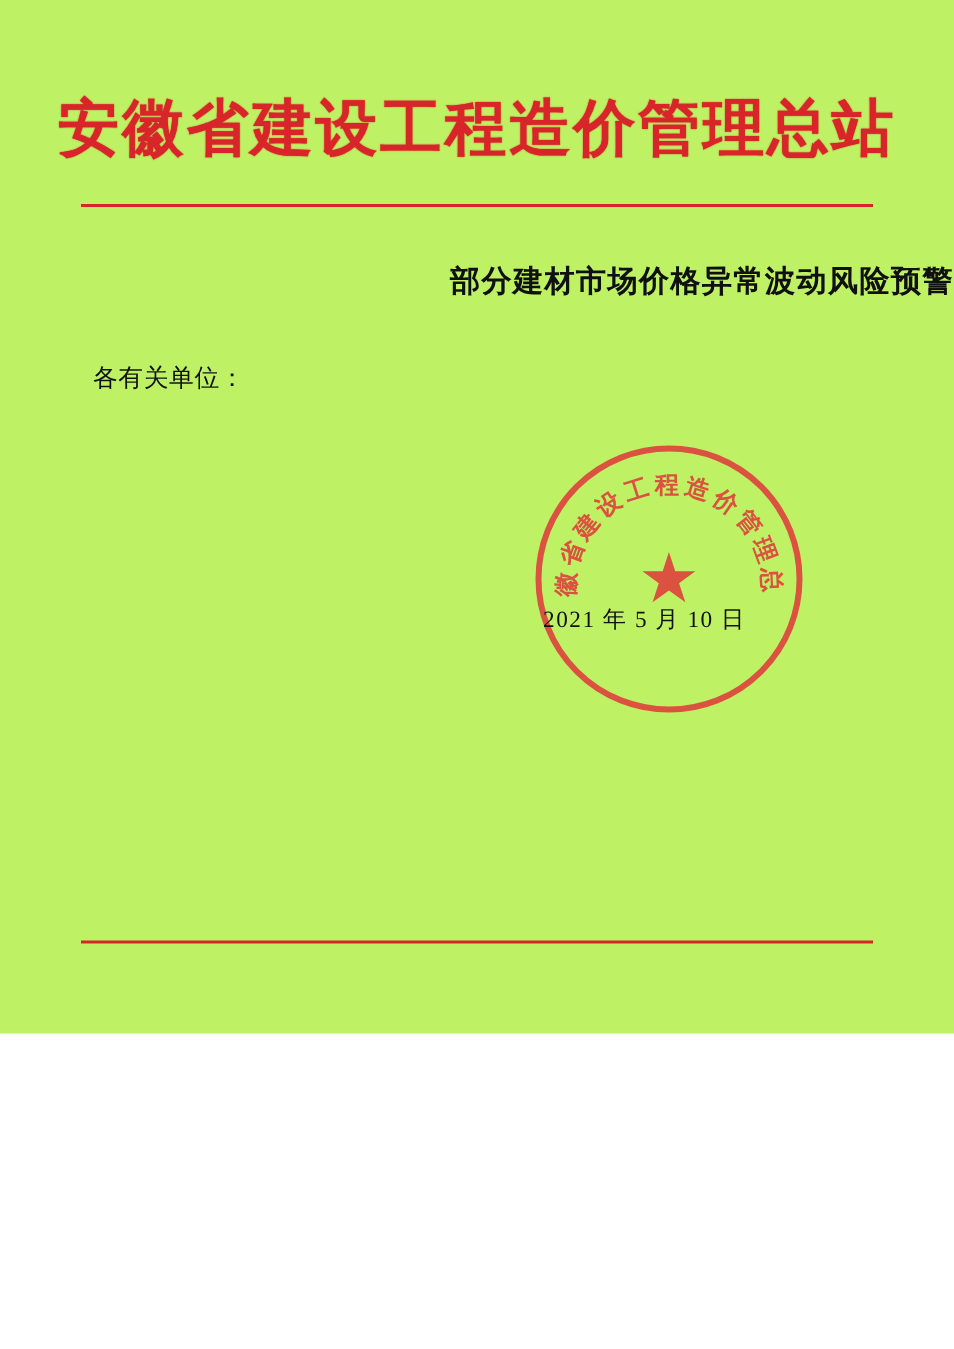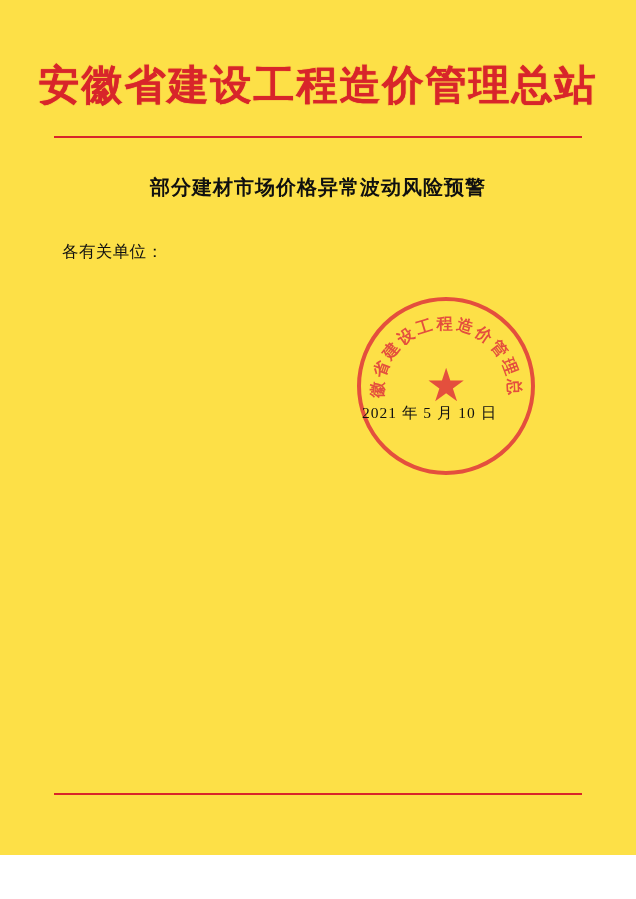--- a/index.html
+++ b/index.html
@@ -11,22 +11,22 @@
     width: 636px;
     height: 899px;
     font-family: "Liberation Serif", "DejaVu Serif", serif;
     position: relative;
     overflow: hidden;
   }
 
   .page {
     position: relative;
     width: 636px;
-    height: 855px;
-    background: #fde047;
+    height: 689px;
+    background: #bef264;
     box-sizing: border-box;
   }
 
   
   .letterhead {
     text-align: center;
     padding-top: 62px;
   }
   .letterhead-title {
     font-family: "DejaVu Serif", "Liberation Serif", serif;
@@ -41,21 +41,21 @@
 
   .red-rule {
     width: 528px;
     margin: 27px auto 0 auto;
     height: 2px;
     background: #d8252a;
   }
 
   
   .doc-subject {
-    text-align: center;
+    text-align: right;
     margin-top: 36px;
     font-family: "DejaVu Serif", "Liberation Serif", serif;
     font-weight: bold;
     font-size: 20px;
     letter-spacing: 1px;
     color: #101010;
   }
 
   
   .body-block {

